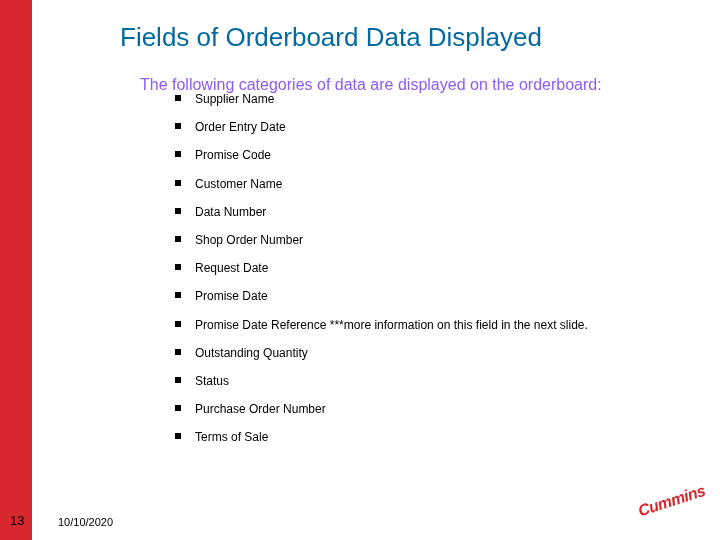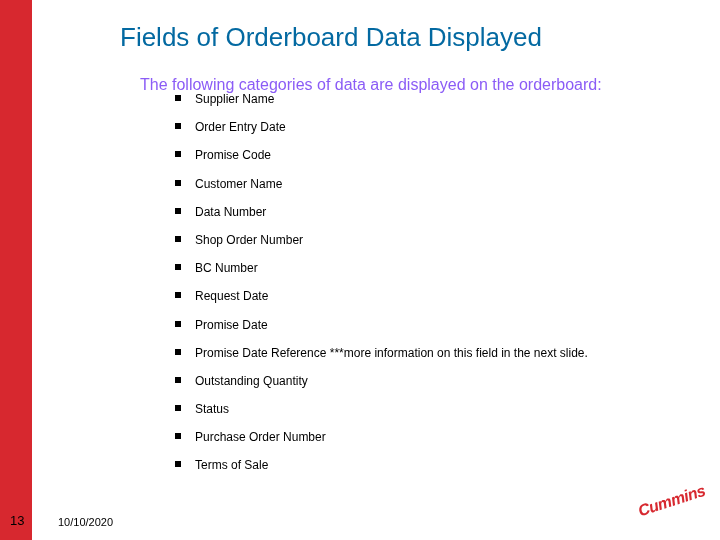--- a/index.html
+++ b/index.html
@@ -115,24 +115,20 @@
   <div class="bullet-row">
       <div class="bullet-mark"></div>
       <div class="bullet-text">Data Number</div>
     </div>
   <div class="bullet-row">
       <div class="bullet-mark"></div>
       <div class="bullet-text">Shop Order Number</div>
     </div>
   <div class="bullet-row">
       <div class="bullet-mark"></div>
-      <div class="bullet-text">BC Number</div>
-    </div>
-  <div class="bullet-row">
-      <div class="bullet-mark"></div>
       <div class="bullet-text">Request Date</div>
     </div>
   <div class="bullet-row">
       <div class="bullet-mark"></div>
       <div class="bullet-text">Promise Date</div>
     </div>
   <div class="bullet-row">
       <div class="bullet-mark"></div>
       <div class="bullet-text">Promise Date Reference ***more information on this field in the next slide.</div>
     </div>

